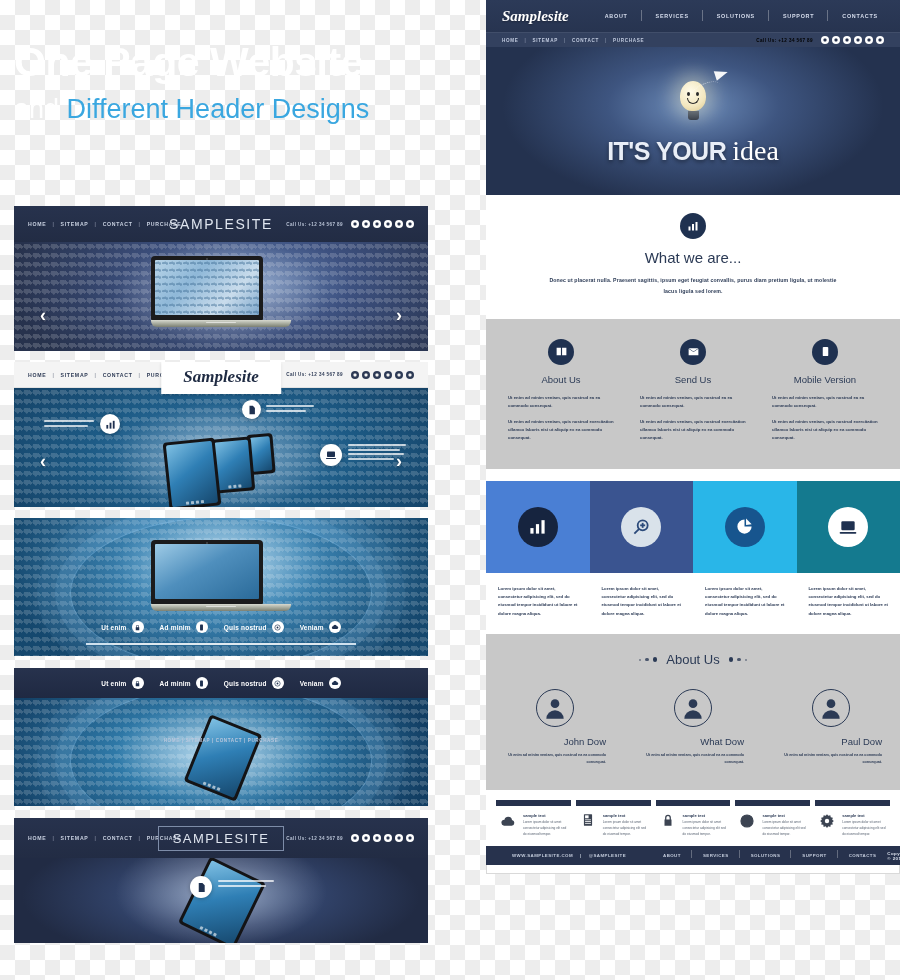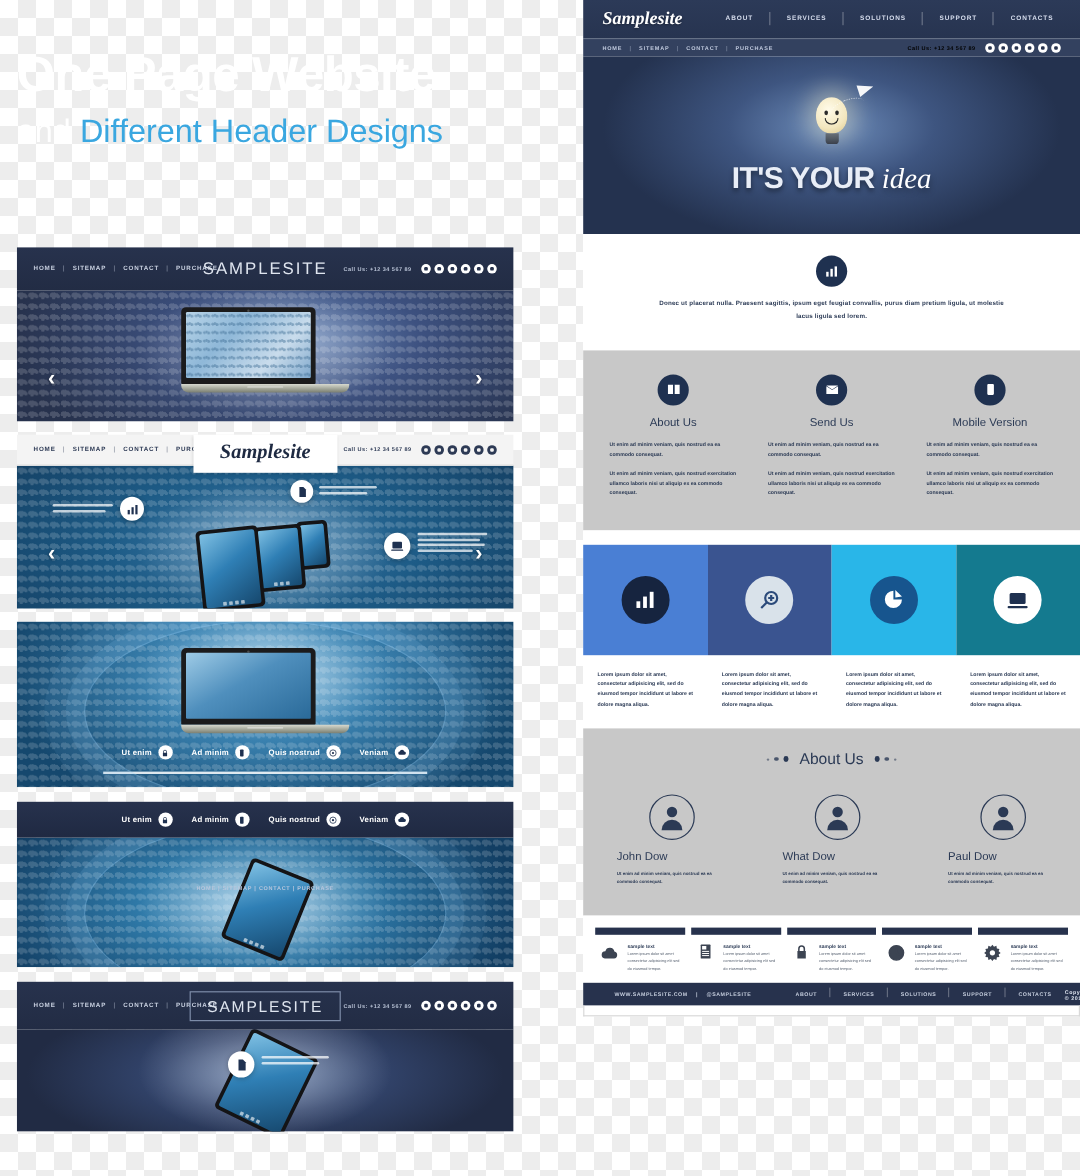--- a/index.html
+++ b/index.html
@@ -270,22 +270,22 @@
   }
   .hero-words {
     position:absolute; left:0; right:0; top:88px; text-align:center; white-space:nowrap;
   }
   .hw-bold {
     font-size:25px; font-weight:bold; color:#e9eef7; letter-spacing:-.5px;
     text-shadow:0 2px 4px rgba(0,0,0,.45);
     text-align:center;
   }
   .hw-script {
-    font-family:"Liberation Serif", serif; font-style:italic;
-    font-size:24px; color:#ffffff; margin-left:6px;
+    font-family:"Liberation Serif", serif; 
+    font-size:28px; color:#ffffff; margin-left:6px;
     text-shadow:0 2px 5px rgba(0,0,0,.4);
   }
 
   .what {
     background:#ffffff; padding:18px 60px 22px; text-align:center;
   }
   .circ {
     width:26px;height:26px;border-radius:50%;background:#1f3150;
     display:inline-flex; align-items:center; justify-content:center;
   }
@@ -324,21 +324,21 @@
   .about-head h2 { font-size:13px; font-weight:normal; color:#2b3a55; }
   .dots { display:flex; align-items:center; gap:4px; }
   .dots i { display:block; border-radius:50%; background:#2b3a55; }
   .dots i:nth-child(1){ width:2px;height:2px; opacity:.55;}
   .dots i:nth-child(2){ width:3.5px;height:3.5px; opacity:.8;}
   .dots i:nth-child(3){ width:4.5px;height:4.5px;}
   .dots.rev i:nth-child(1){ width:4.5px;height:4.5px; opacity:1;}
   .dots.rev i:nth-child(2){ width:3.5px;height:3.5px; opacity:.8;}
   .dots.rev i:nth-child(3){ width:2px;height:2px; opacity:.55;}
   .team { display:flex; margin-top:22px; }
-  .team .m { flex:1; text-align:left; padding:0 18px;margin-left:10px; }
+  .team .m { flex:1; text-align:right; padding:0 18px; }
   .avatar {
     width:38px;height:38px;border-radius:50%;border:1.6px solid #2b3a55;
     margin:0 auto; display:flex; align-items:center; justify-content:center; overflow:hidden;
   }
   .team h4 { margin-top:9px; font-size:9.5px; color:#2b3a55; font-weight:normal; }
   .team p { margin-top:5px; font-size:3.7px; line-height:1.9; color:#2b3a55; font-weight:bold; }
 
   .iconstrip { background:#ffffff; display:flex; padding:10px 10px 8px; gap:5px; }
   .iconstrip .box { flex:1; }
   .iconstrip .cap { height:6px; background:#27324d; }
@@ -722,20 +722,21 @@
     </div>
 
     <div class="what">
       <span class="circ">
         <svg width="12" height="12" viewBox="0 0 24 24">
             <rect x="3" y="13" width="4" height="8"></rect>
             <rect x="10" y="8" width="4" height="13"></rect>
             <rect x="17" y="4" width="4" height="17"></rect>
           </svg>
       </span>
+      <h2>What we are...</h2>
       <p>Donec ut placerat nulla. Praesent sagittis, ipsum eget feugiat convallis, purus diam pretium ligula, ut molestie lacus ligula sed lorem.</p>
     </div>
 
     <div class="trio">
       <div class="col">
         <span class="circ">
           <svg width="13" height="13" viewBox="0 0 24 24">
               <path d="M3 5h8v14H3zm10 0h8v14h-8z"></path>
               <rect x="11" y="5" width="2" height="14" fill="#1f3150"></rect>
             </svg>

